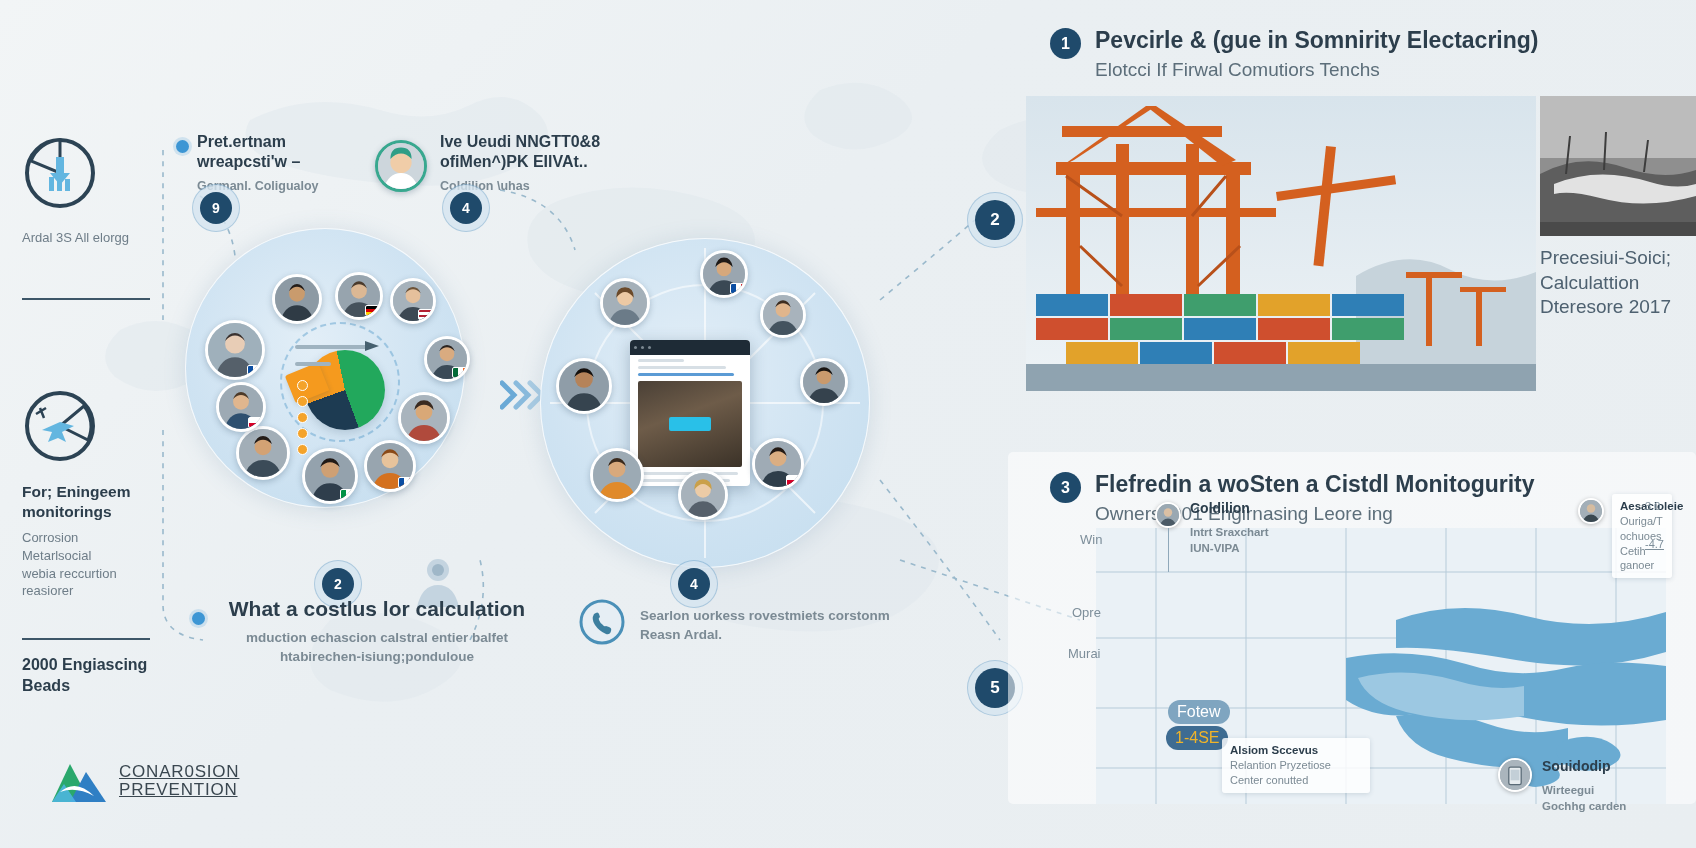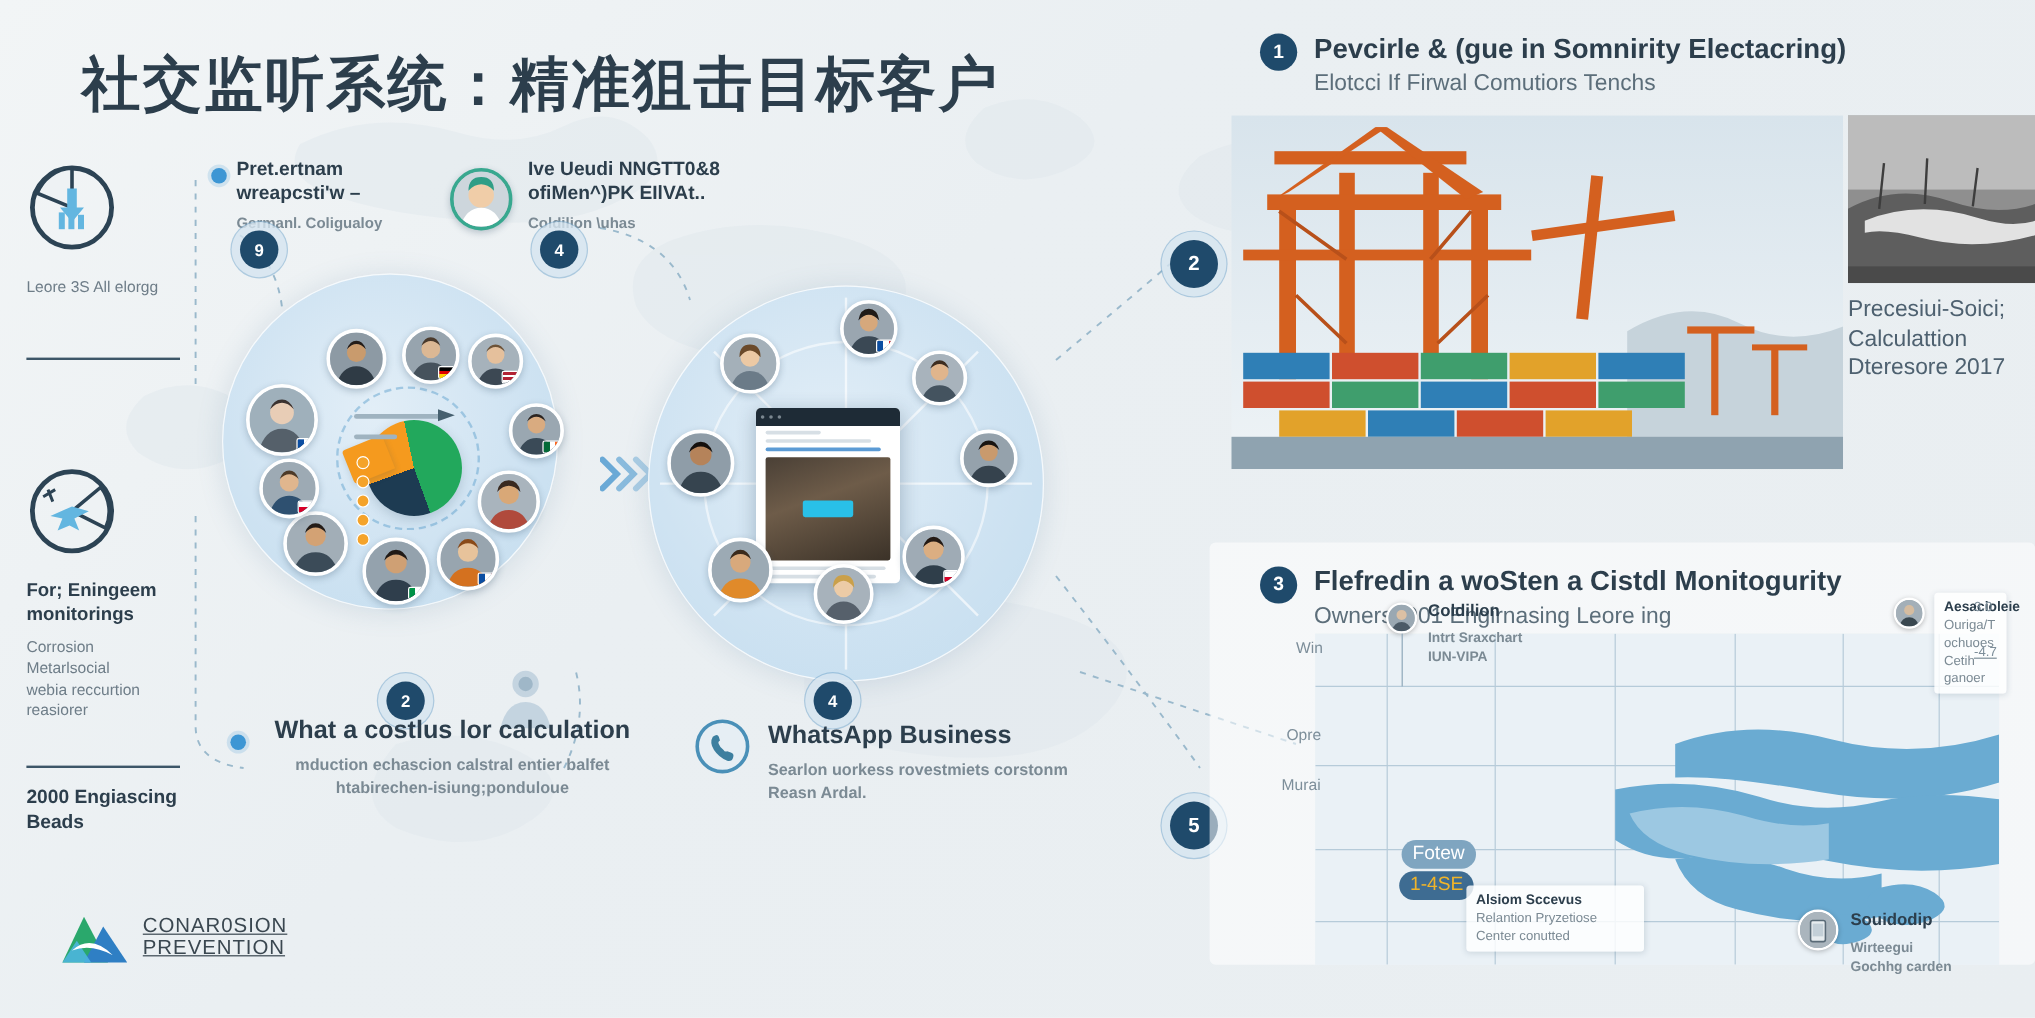--- a/index.html
+++ b/index.html
@@ -177,32 +177,31 @@
       <path d="M250 120 q60 -30 130 -10 q50 15 90 -5 q40 -20 70 10 q20 25 -10 45 q-50 30 -120 25 q-90 -5 -140 -25 q-35 -15 -20 -40z"></path>
       <path d="M560 200 q70 -25 150 0 q60 20 40 60 q-25 45 -110 40 q-90 -5 -110 -45 q-12 -38 30 -55z"></path>
       <path d="M700 520 q90 -40 190 -5 q70 25 40 70 q-40 55 -150 45 q-110 -10 -110 -60 q0 -35 30 -50z"></path>
       <path d="M330 620 q60 -18 110 10 q40 26 5 52 q-50 35 -115 8 q-40 -25 0 -70z"></path>
       <path d="M1000 130 q50 -25 90 0 q35 24 0 48 q-50 30 -95 2 q-28 -22 5 -50z"></path>
       <path d="M120 330 q40 -20 80 5 q30 20 0 42 q-45 28 -85 0 q-22 -22 5 -47z"></path>
       <path d="M820 90 q45 -18 80 8 q26 22 -4 40 q-45 24 -82 -2 q-22 -20 6 -46z"></path>
     </g>
   </svg>
 
-  <div class="title">社交监听系统：精准狙击目标客户</div>
 
   <div class="side-block" style="left:22px; top:135px;">
     <svg class="side-icon" viewBox="0 0 76 76">
       <circle cx="38" cy="38" r="33" fill="none" stroke="#2c4354" stroke-width="4"></circle>
       <path d="M38 38 L38 5 A33 33 0 0 0 9 26 Z" fill="#eef2f4" stroke="#2c4354" stroke-width="3"></path>
       <path d="M34 22 L34 38 L28 38 L38 50 L48 38 L42 38 L42 22 Z" fill="#63b6e0"></path>
       <rect x="27" y="42" width="5" height="14" fill="#63b6e0"></rect>
       <rect x="35" y="38" width="5" height="18" fill="#63b6e0"></rect>
       <rect x="43" y="44" width="5" height="12" fill="#63b6e0"></rect>
     </svg>
-    <div class="side-sub">Leore 3S  All elorgg</div>
+    <div class="side-sub">Ardal 3S  All elorgg</div>
   </div>
   <div class="side-rule" style="left:22px; top:298px;"></div>
 
   <div class="side-block" style="left:22px; top:388px;">
     <svg class="side-icon" viewBox="0 0 76 76">
       <circle cx="38" cy="38" r="33" fill="none" stroke="#2c4354" stroke-width="4"></circle>
       <path d="M38 38 L66 52 A33 33 0 0 0 62 18 Z" fill="#eef2f4" stroke="#2c4354" stroke-width="3"></path>
       <path d="M14 26 L24 20 M18 20 L22 30" stroke="#2c4354" stroke-width="2.5" fill="none"></path>
       <path d="M20 42 L38 34 L52 38 L40 44 L44 54 L36 50 L26 54 L30 44 Z" fill="#63b6e0"></path>
     </svg>
@@ -478,21 +477,20 @@
   <div class="callout bigcall" style="left:212px; top:596px; width:330px;text-align:center;">
     <div class="hd">What a costlus lor calculation</div>
     <div class="sb">mduction echascion calstral entier balfet<br>htabirechen-isiung;ponduloue</div>
   </div>
 
   <svg style="position:absolute; left:578px; top:598px;" width="48" height="48" viewBox="0 0 48 48">
     <circle cx="24" cy="24" r="21" fill="#e6eef4" stroke="#4a90b8" stroke-width="3"></circle>
     <path d="M16 16 q-3 5 1 11 q4 6 11 9 q4 1 5 -3 q1 -3 -2 -4 l-3 -1 q-2 1 -3 -1 q-3 -2 -4 -5 q-1 -2 1 -3 l-1 -3 q-1 -3 -5 0z" fill="#3d7f9f"></path>
   </svg>
   <div class="callout bigcall" style="left:640px; top:600px; width:330px;">
-    <div class="hd">WhatsApp Business</div>
     <div class="sb">Searlon uorkess rovestmiets corstonm<br>Reasn Ardal.</div>
   </div>
 
   <div class="marker" style="left:975px; top:200px; width:40px; height:40px;">2</div>
   <div class="marker" style="left:975px; top:668px; width:40px; height:40px;">5</div>
 
   <div class="panel-head" style="left:1050px; top:28px; width:600px;">
     <div class="panel-num">1</div>
     <div>
       <div class="panel-title">Pevcirle &amp; (gue in Somnirity Electacring)</div>

